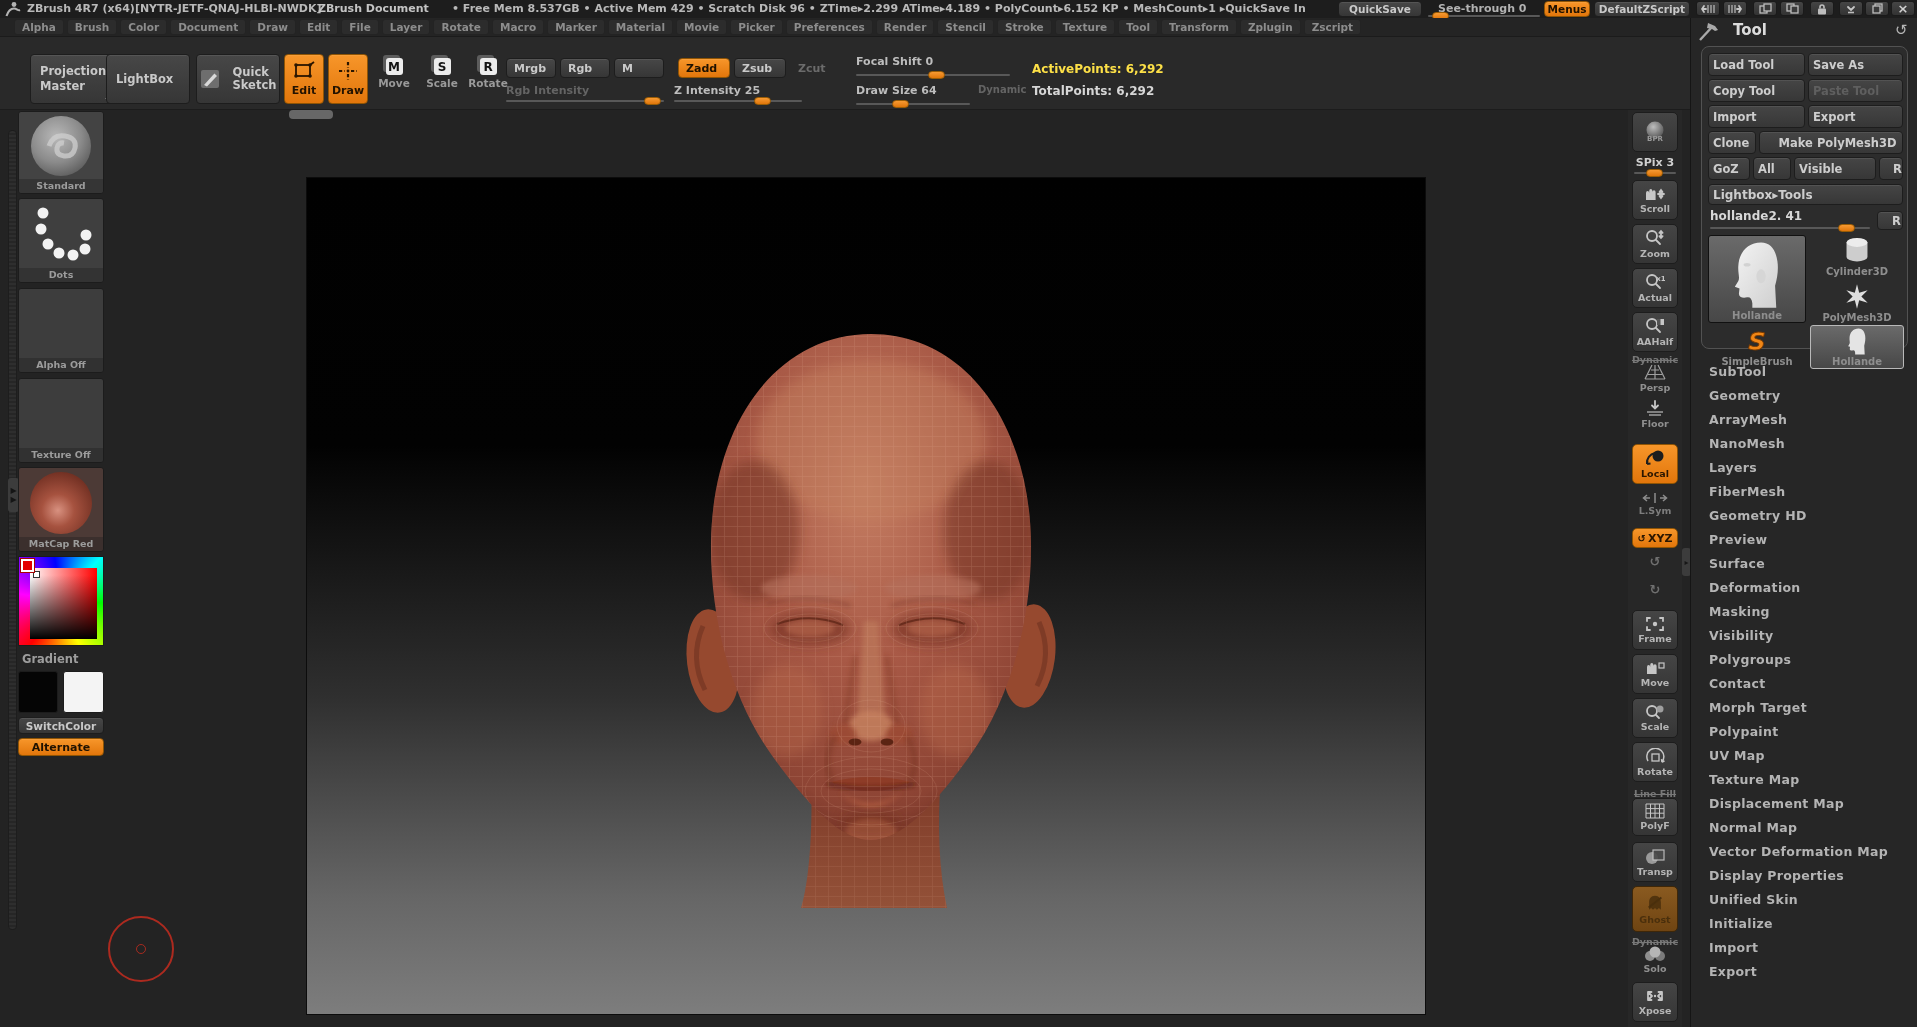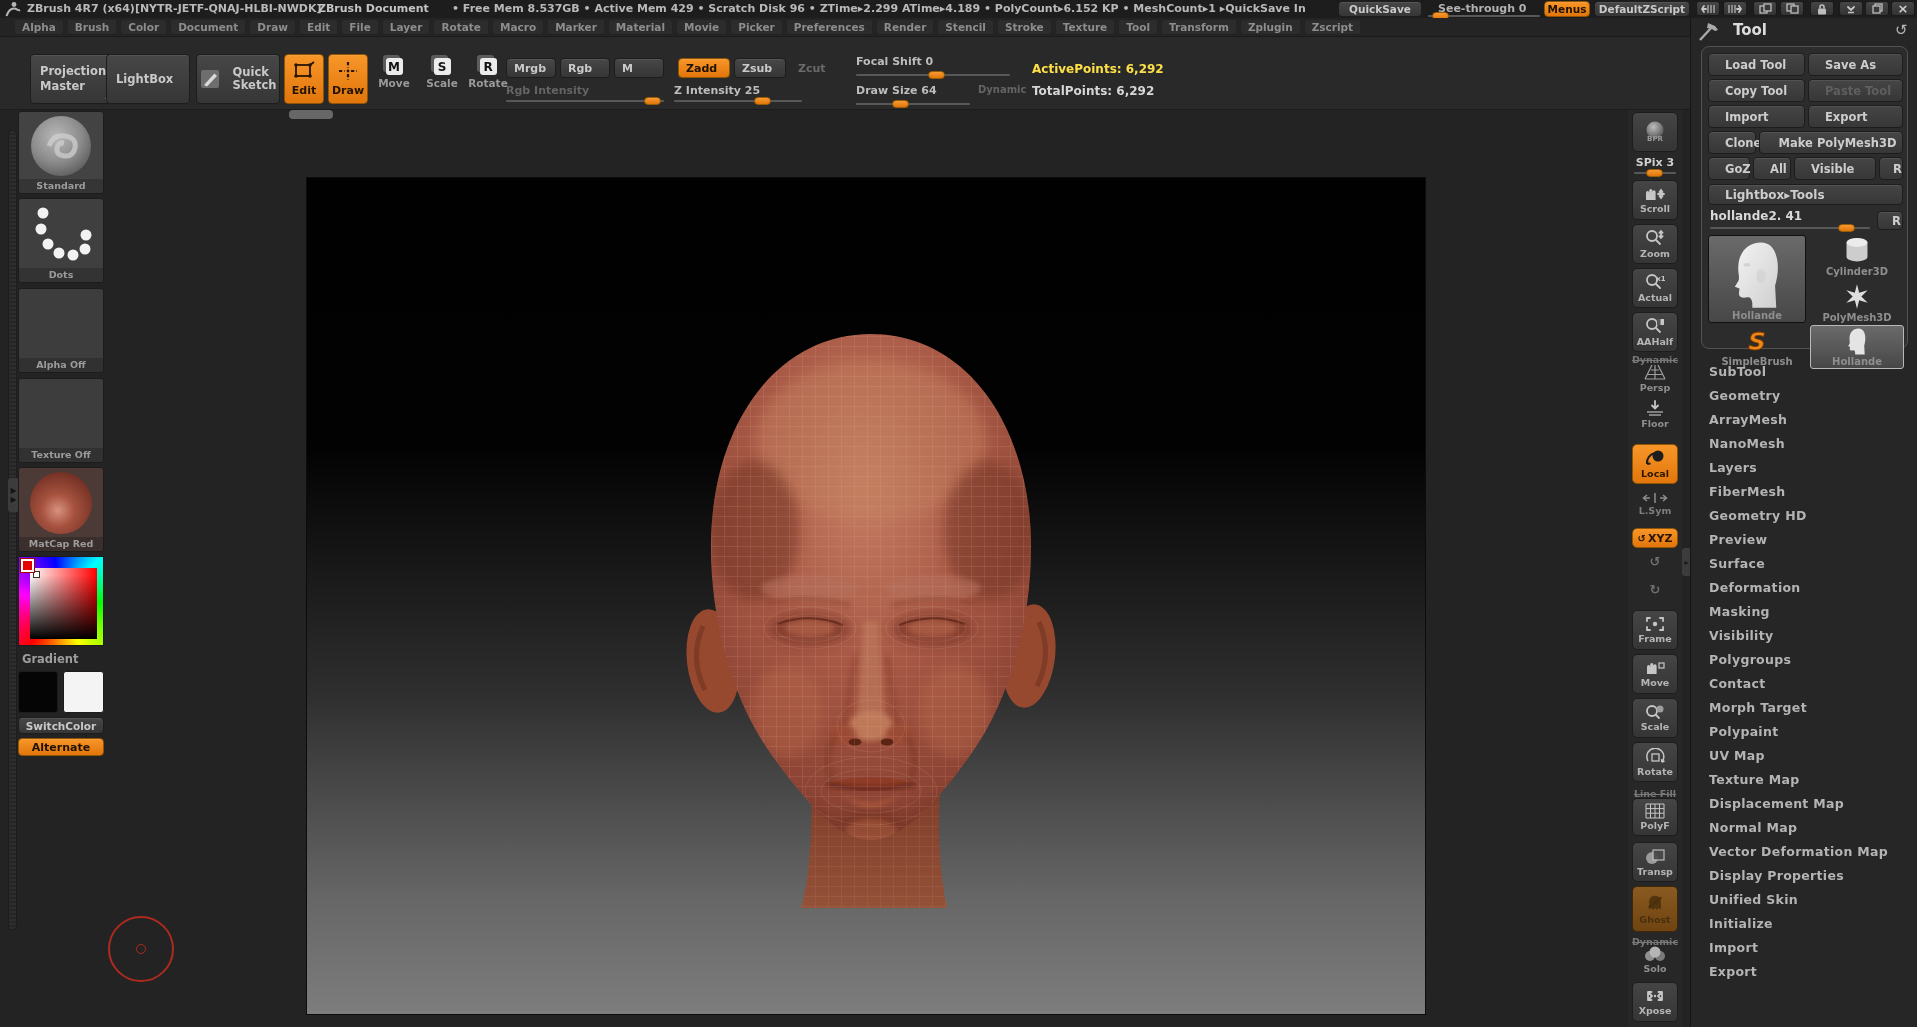--- a/index.html
+++ b/index.html
@@ -47,21 +47,21 @@
   
   .rtray-btn{position:absolute;left:1632px;width:46px;display:flex;flex-direction:column;align-items:center;justify-content:center;
              gap:1px;background:linear-gradient(#454545,#353535);border:1px solid #1d1d1d;border-radius:5px;
              color:#b5b5b5;font-size:9.5px;font-weight:bold;cursor:pointer}
   .rtray-flat{position:absolute;left:1632px;width:46px;display:flex;flex-direction:column;align-items:center;gap:1px;
               color:#8f8f8f;font-size:9.5px;font-weight:bold;cursor:pointer}
   .rtray-lbl{position:absolute;left:1630px;width:50px;text-align:center;font-size:9.5px;font-weight:bold;color:#787878}
   
   .tpanel{position:absolute;left:1690px;top:18px;width:227px;height:1009px;background:#262626;border-left:1px solid #151515}
   .tp-box{position:absolute;left:10px;top:28px;width:207px;height:303px;background:#2c2c2c;border:1px solid #525252;border-radius:8px}
-  .tp-btn{position:absolute;display:flex;align-items:center;padding-left:16px;background:linear-gradient(#454545,#373737);
+  .tp-btn{position:absolute;display:flex;align-items:center;padding-left:4px;background:linear-gradient(#454545,#373737);
           border:1px solid #1d1d1d;border-radius:4px;box-shadow:inset 0 1px 0 rgba(255,255,255,.08);
           font-size:11.5px;font-weight:bold;color:#cdcdcd;cursor:pointer;white-space:nowrap}
   .tp-btn.dim{color:#5f5f5f}
   .tp-btn.center{justify-content:center;padding-left:13px}
   .thumb{position:absolute;background:linear-gradient(#6a6a6a,#474747);border:1px solid #1e1e1e;border-radius:3px;
          display:flex;flex-direction:column;align-items:center;justify-content:flex-end;cursor:pointer;overflow:hidden}
   .thumb .tlbl{font-size:10px;font-weight:bold;color:#8e8e8e;line-height:13px}
   .thumb.plain{background:transparent;border-color:transparent}
   .sections{position:absolute;left:18px;top:342px}
   .section-item{height:24px;line-height:24px;font-size:12.5px;font-weight:bold;color:#b4b4b4;letter-spacing:.3px;cursor:pointer;white-space:nowrap}

